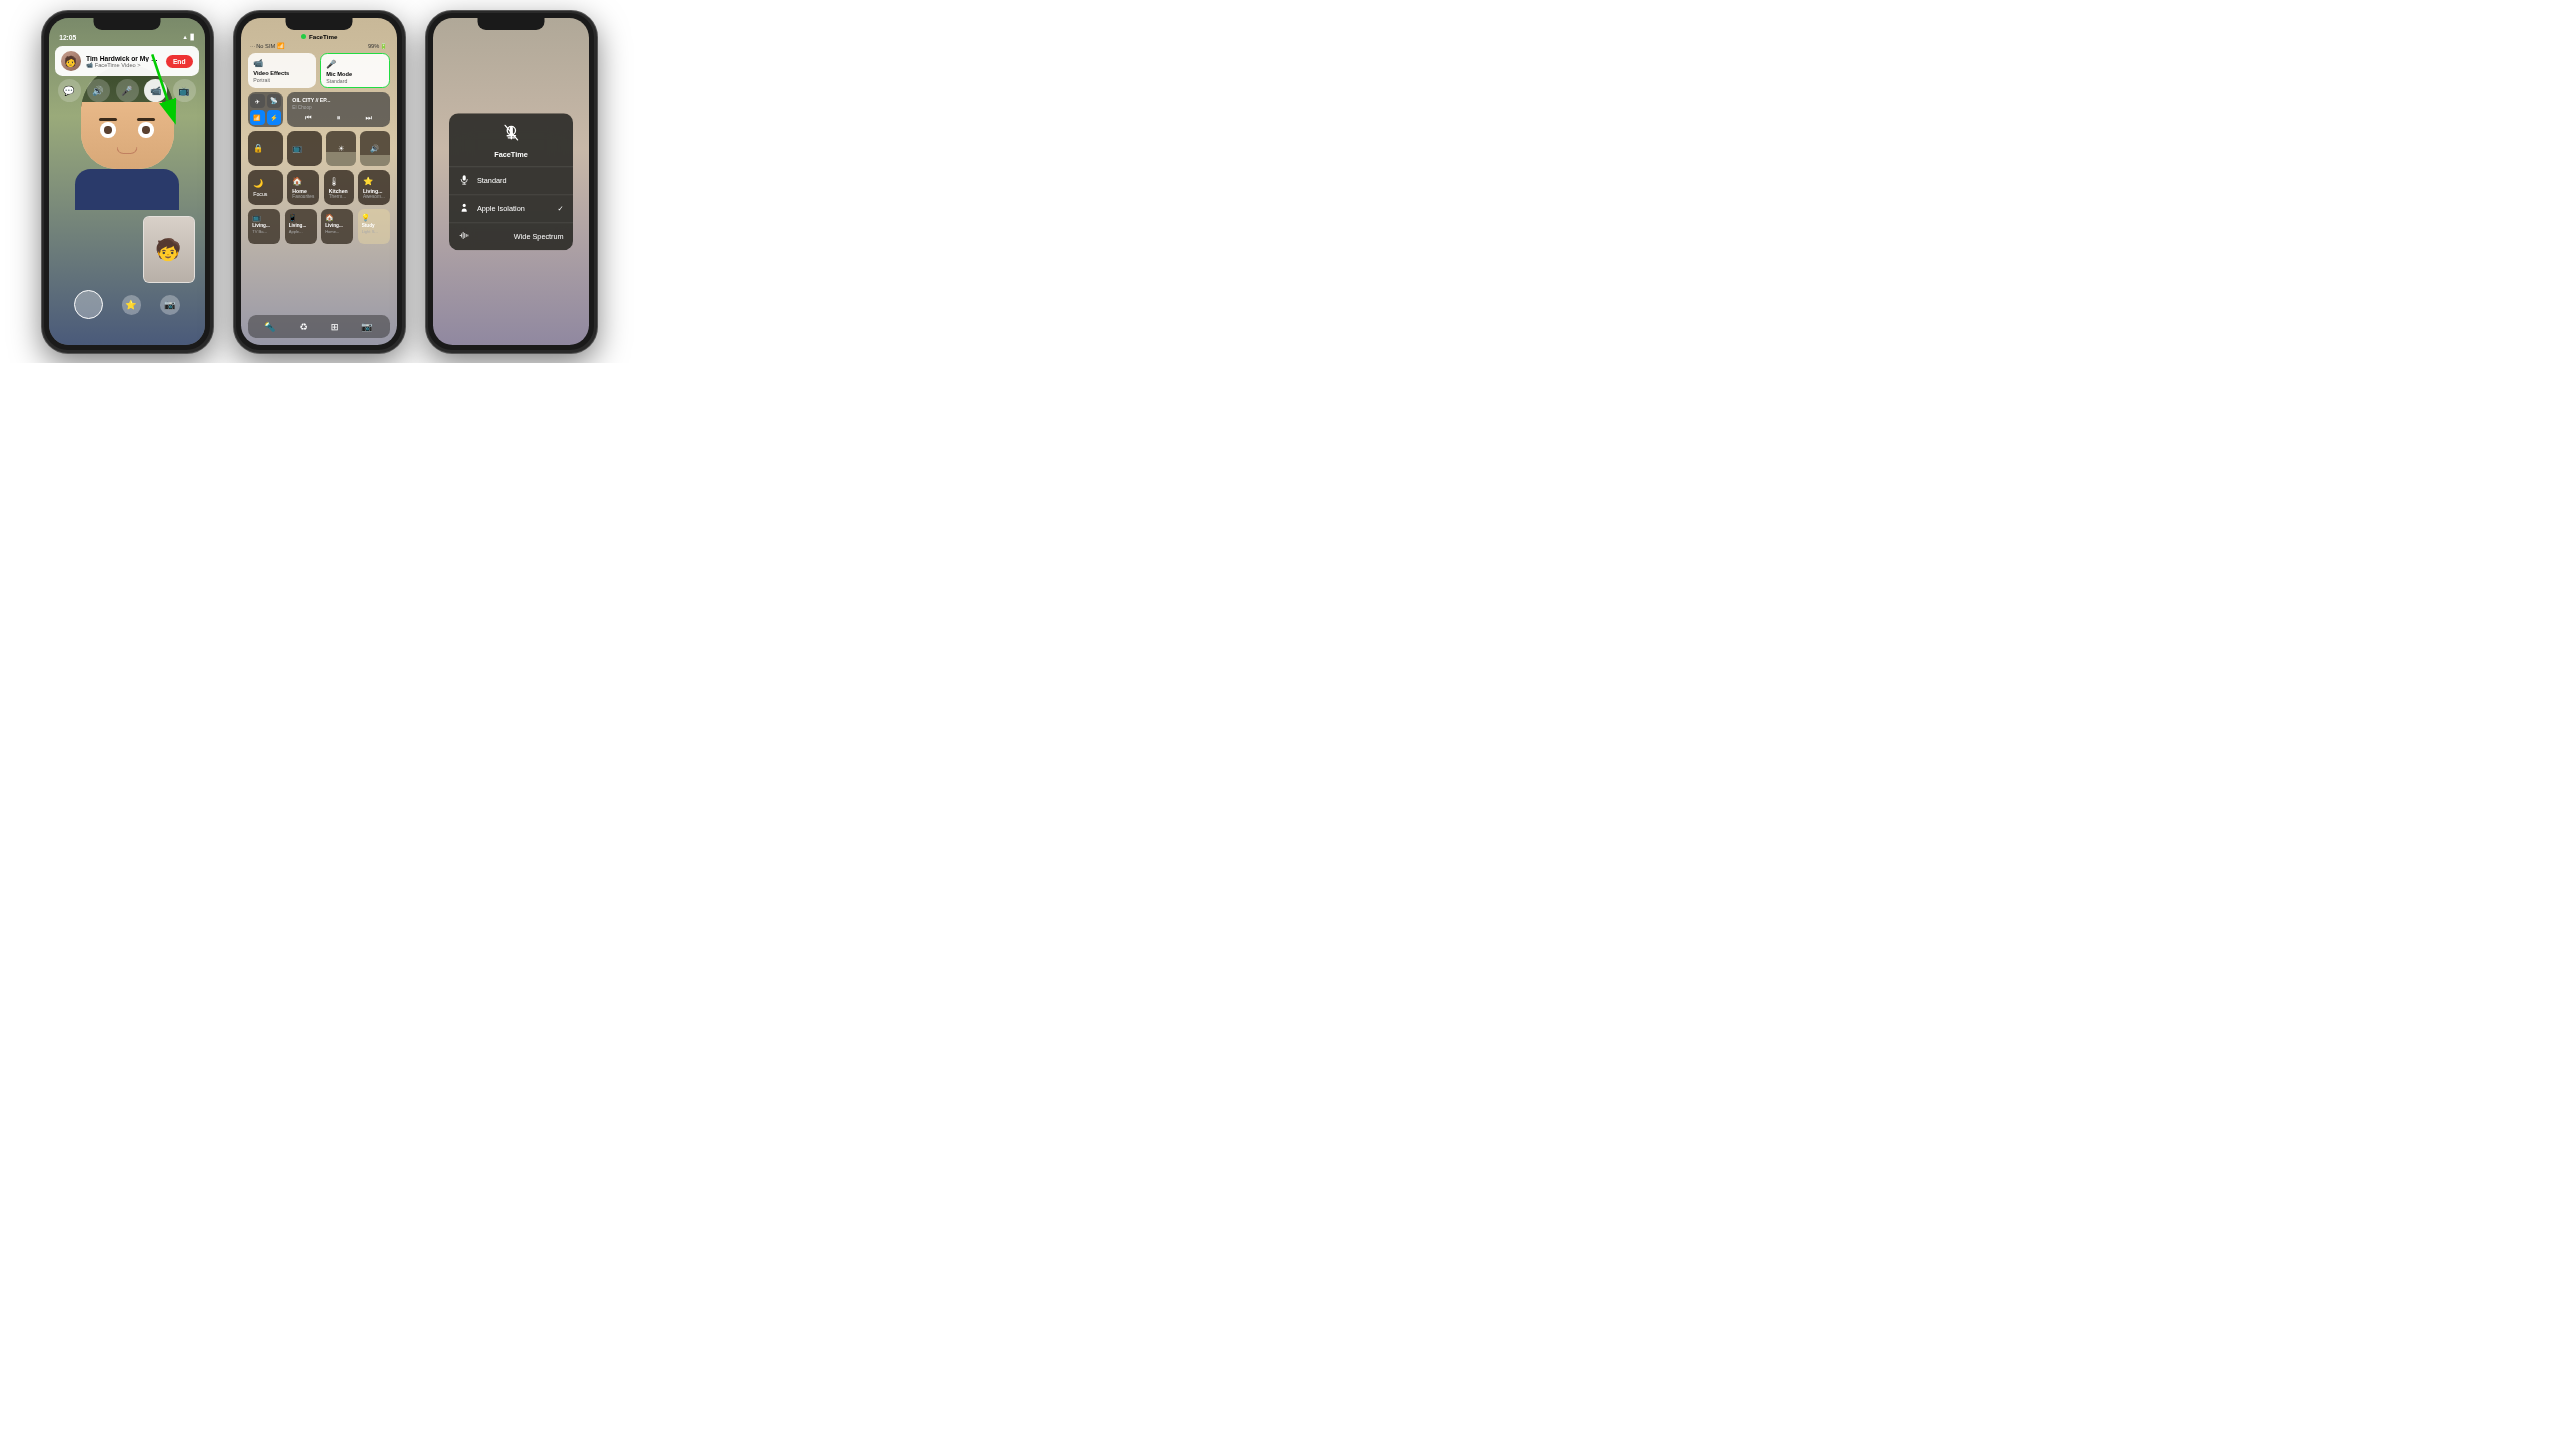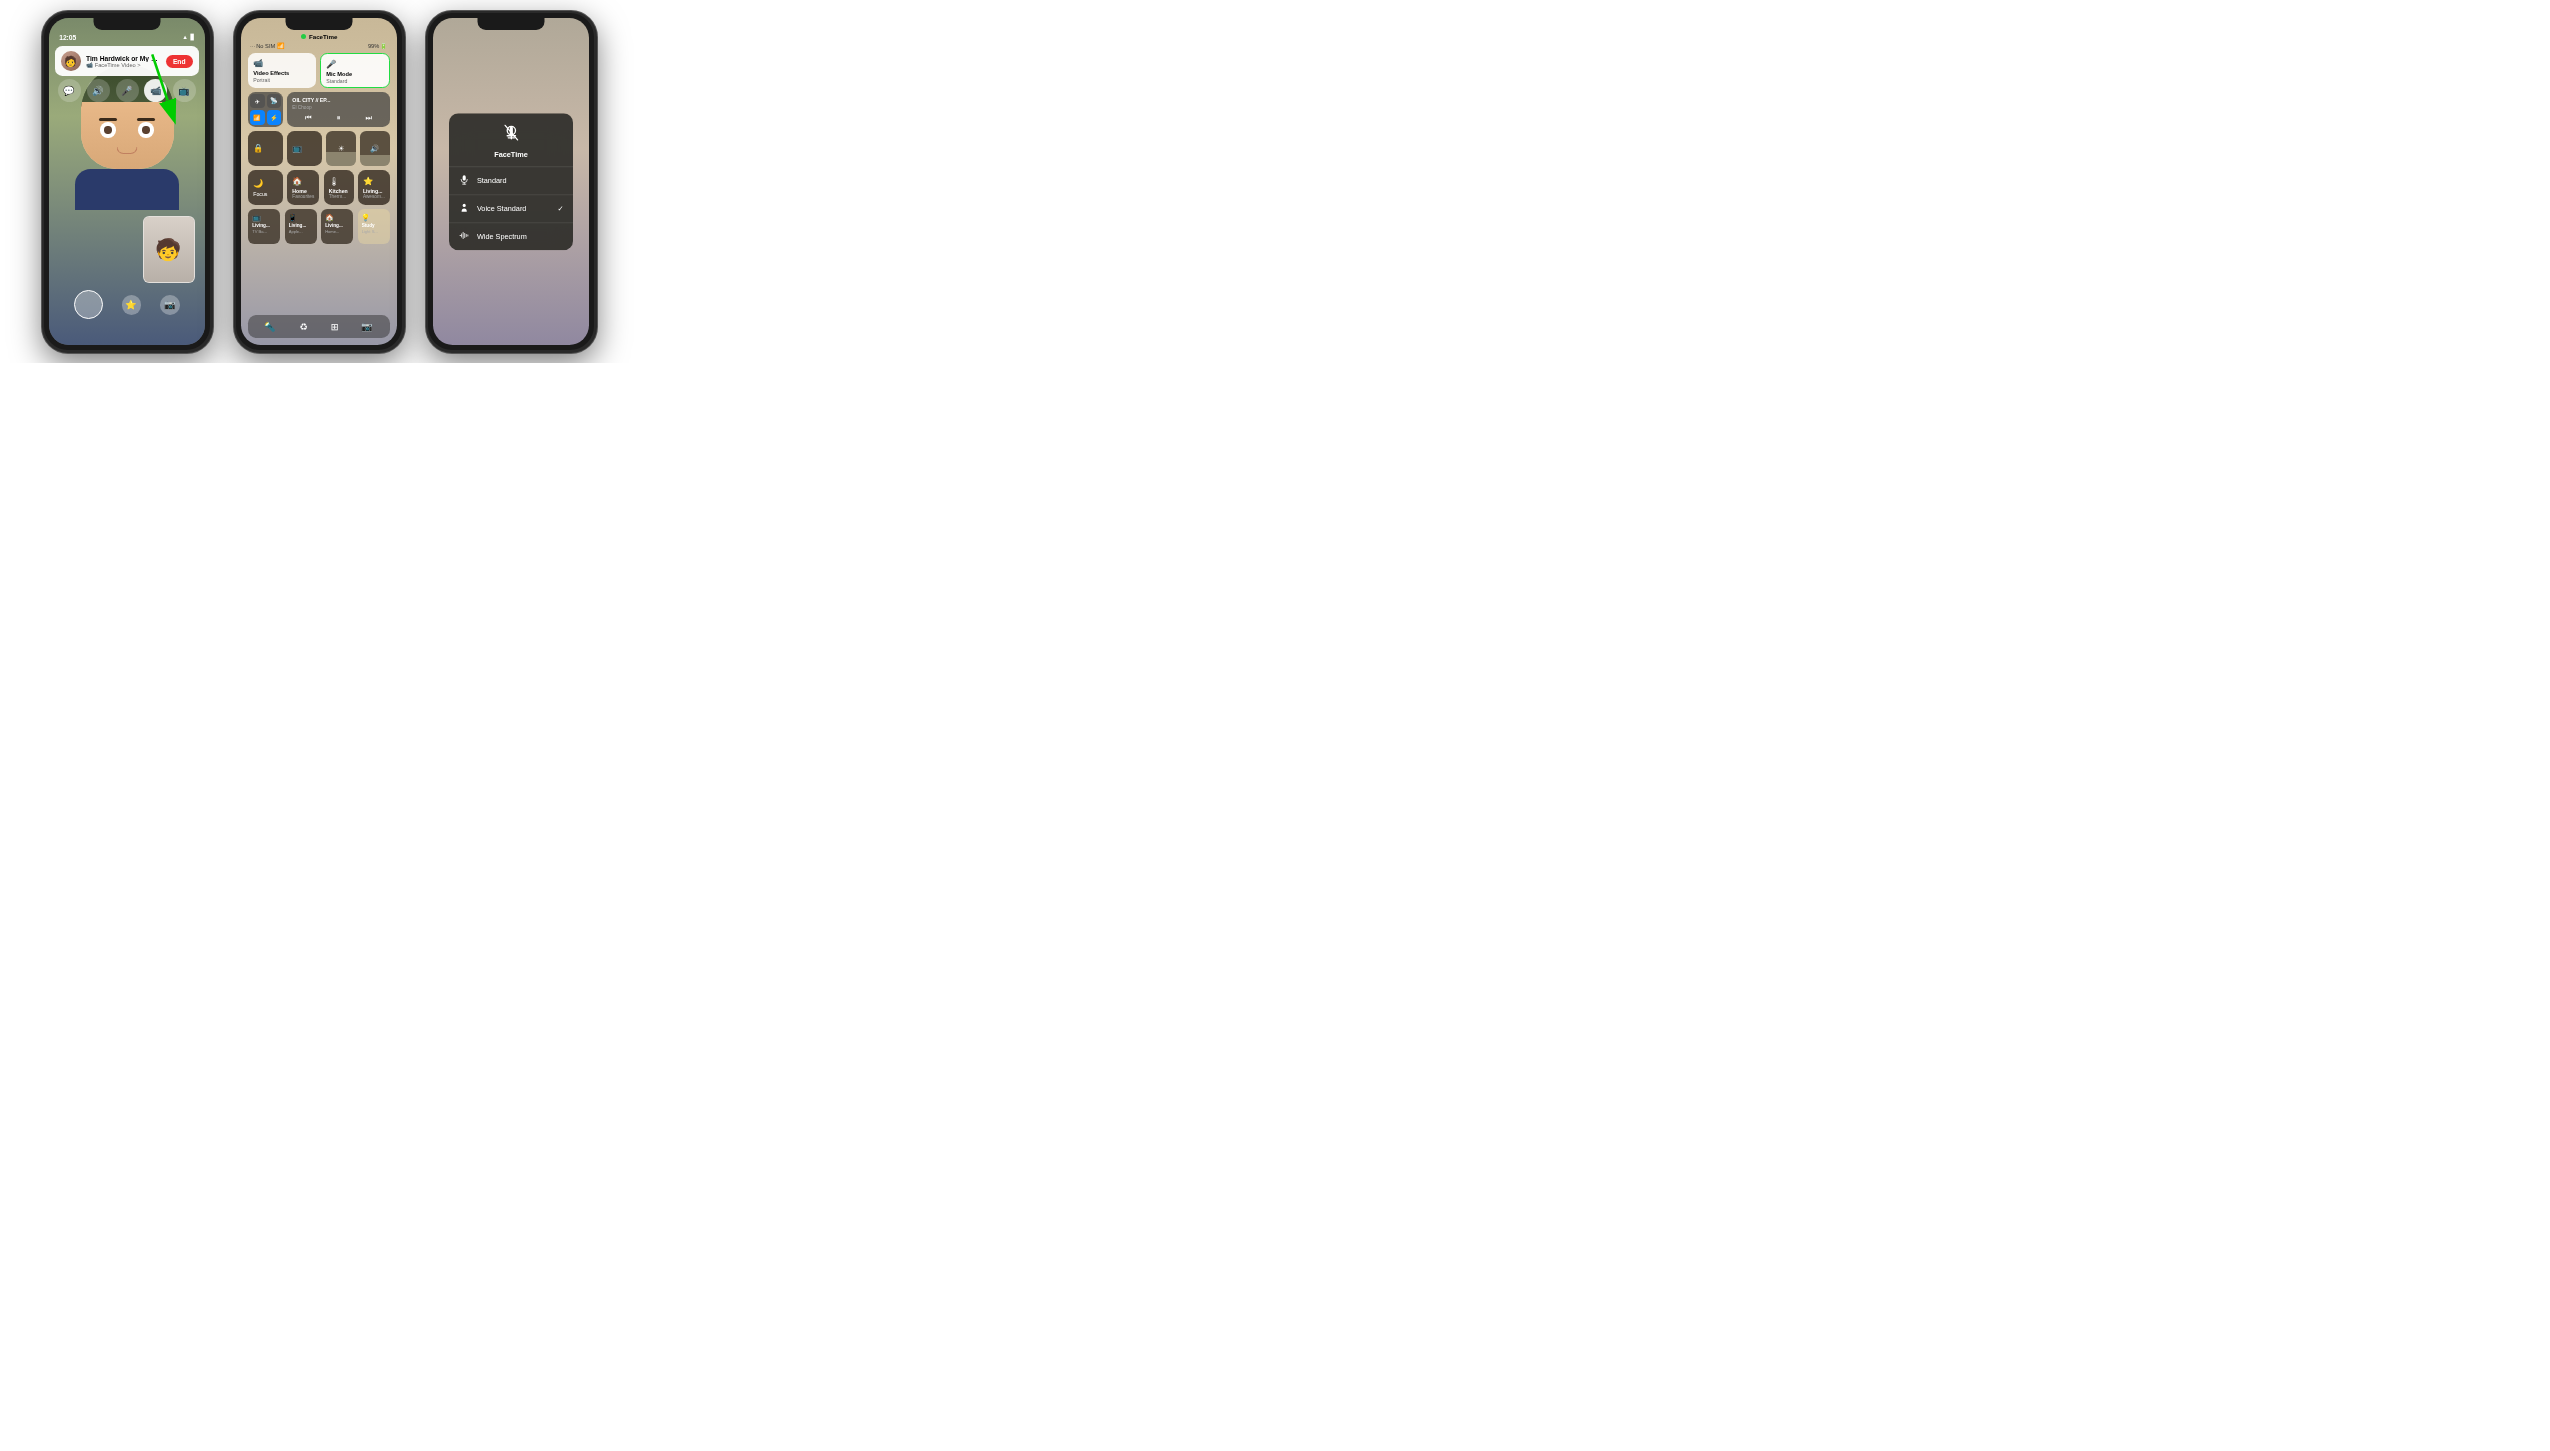--- a/index.html
+++ b/index.html
@@ -583,20 +583,21 @@
     .mic-menu-item {
       display: flex;
       align-items: center;
       padding: 7.3px 9.3px;
       gap: 6.2px;
       border-bottom: 0.5px solid rgba(255,255,255,0.08);
       position: relative;
     }
     .mic-menu-item:last-child {
       border-bottom: none;
+      text-align: right;
     }
     .mic-item-icon {
       font-size: 8.3px;
       color: #fff;
       width: 12.4px;
       text-align: center;
     }
     .mic-item-label {
       font-size: 7.3px;
       color: #fff;
@@ -887,21 +888,21 @@
             </span>
             <span class="mic-item-label">Standard</span>
           </div>
           <div class="mic-menu-item">
             <span class="mic-item-icon">
               <svg width="10.4" height="10.4" viewBox="0 0 20 20">
                 <circle cx="10" cy="6" r="3" fill="#fff"></circle>
                 <path d="M5 18 Q5 12 10 12 Q15 12 15 18" fill="#fff"></path>
               </svg>
             </span>
-            <span class="mic-item-label">Voice Standard</span>
+            <span class="mic-item-label">Apple Isolation</span>
             <span class="mic-item-check">✓</span>
           </div>
           <div class="mic-menu-item">
             <span class="mic-item-icon">
               <svg width="10.4" height="10.4" viewBox="0 0 20 20">
                 <line x1="2" y1="10" x2="4" y2="10" stroke="#fff" stroke-width="1.5" stroke-linecap="round"></line>
                 <line x1="5" y1="7" x2="5" y2="13" stroke="#fff" stroke-width="1.5" stroke-linecap="round"></line>
                 <line x1="8" y1="4" x2="8" y2="16" stroke="#fff" stroke-width="1.5" stroke-linecap="round"></line>
                 <line x1="11" y1="6" x2="11" y2="14" stroke="#fff" stroke-width="1.5" stroke-linecap="round"></line>
                 <line x1="14" y1="8" x2="14" y2="12" stroke="#fff" stroke-width="1.5" stroke-linecap="round"></line>

